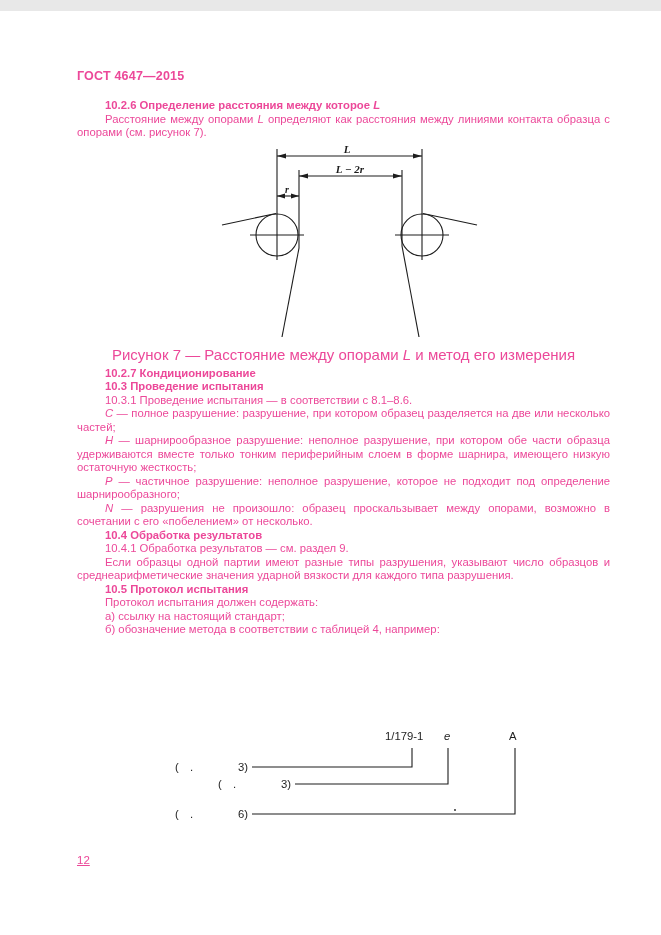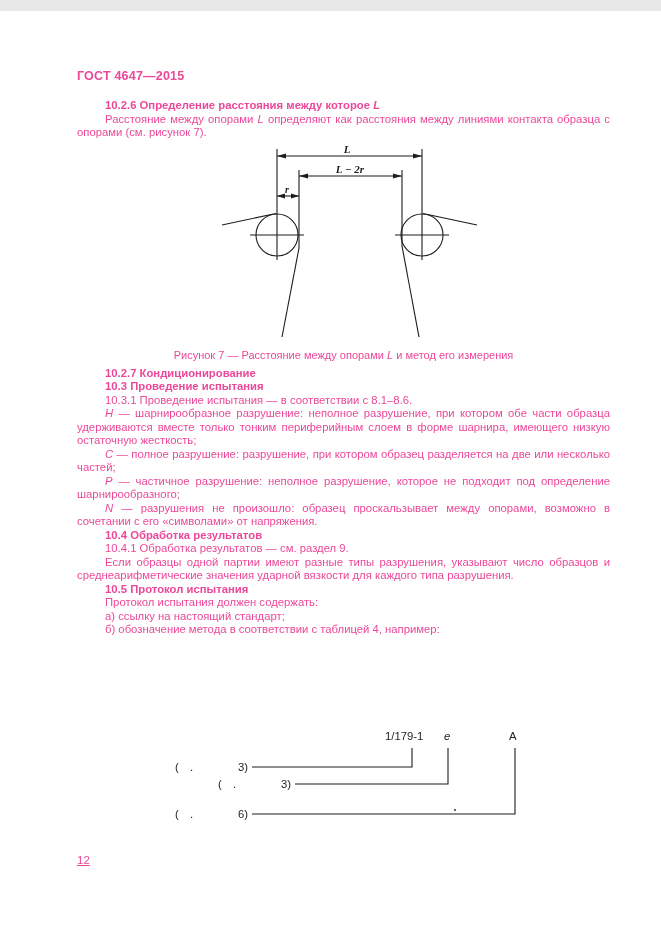--- a/index.html
+++ b/index.html
@@ -15,21 +15,21 @@
   .flow{
     position:absolute;left:77px;top:88px;width:533px;
     font-size:11.3px;line-height:13.5px;text-align:justify;
   }
   .flow p{margin:0;text-indent:28px;}
   .hd{font-weight:bold;}
   .it{font-style:italic;}
   .figure-wrap{margin:4px 0 0 0;text-align:center;}
   .figure-wrap svg{display:block;margin:0 auto;}
   .fig-caption{
-    font-size:11px;line-height:12px;text-indent:0;
+    font-size:15px;line-height:12px;text-indent:0;
     margin-top:7px;margin-bottom:6px;
   }
   .mt1{margin-top:10px;}
   .mt2{margin-top:7px;}
   .diagram{position:absolute;left:160px;top:711px;}
   .page-number{position:absolute;left:77px;top:843px;font-size:11.5px;text-decoration:underline;}
   svg text{font-family:"Liberation Sans",sans-serif;}
   svg .dimlabel{font-family:"Liberation Serif",serif;font-style:italic;font-weight:bold;}
 </style>
 </head>
@@ -86,24 +86,24 @@
         </g>
       </svg>
       <div class="fig-caption"><span>Рисунок 7 — Расстояние между опорами </span><span class="it">L</span><span> и метод его измерения</span></div>
     </div>
 
     <p class="hd mt1">10.2.7 Кондиционирование</p>
 
     <p class="hd">10.3 Проведение испытания</p>
     <p>10.3.1 Проведение испытания — в соответствии с 8.1–8.6.</p>
 
+    <p><span class="it">C</span><span> — полное разрушение: разрушение, при котором образец разделяется на две или несколько частей;</span></p>
     <p><span class="it">H</span><span> — шарнирообразное разрушение: неполное разрушение, при котором обе части образца удерживаются вместе только тонким периферийным слоем в форме шарнира, имеющего низкую остаточную жесткость;</span></p>
-    <p><span class="it">C</span><span> — полное разрушение: разрушение, при котором образец разделяется на две или несколько частей;</span></p>
     <p><span class="it">P</span><span> — частичное разрушение: неполное разрушение, которое не подходит под определение шарнирообразного;</span></p>
-    <p><span class="it">N</span><span> — разрушения не произошло: образец проскальзывает между опорами, возможно в сочетании с его «символами» от напряжения.</span></p>
+    <p><span class="it">N</span><span> — разрушения не произошло: образец проскальзывает между опорами, возможно в сочетании с его «побелением» от несколько.</span></p>
 
     <p class="hd mt2">10.4 Обработка результатов</p>
     <p>10.4.1 Обработка результатов — см. раздел 9.</p>
     <p>Если образцы одной партии имеют разные типы разрушения, указывают число образцов и среднеарифметические значения ударной вязкости для каждого типа разрушения.</p>
 
     <p class="hd">10.5 Протокол испытания</p>
     <p>Протокол испытания должен содержать:</p>
     <p>а) ссылку на настоящий стандарт;</p>
     <p>б) обозначение метода в соответствии с таблицей 4, например:</p>
   </div>

